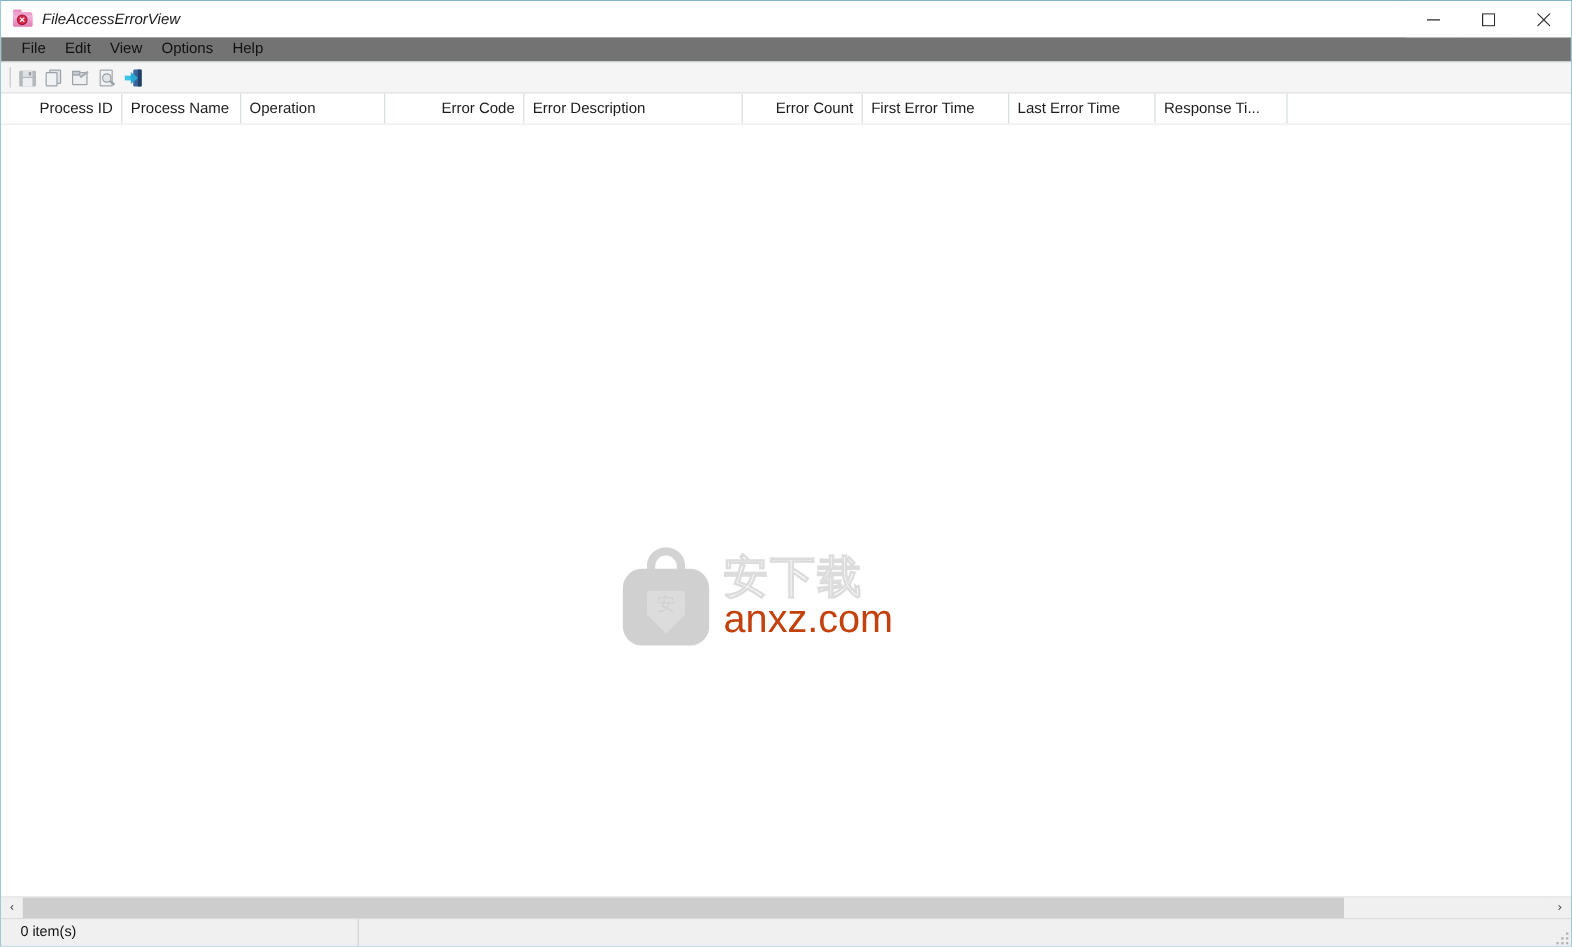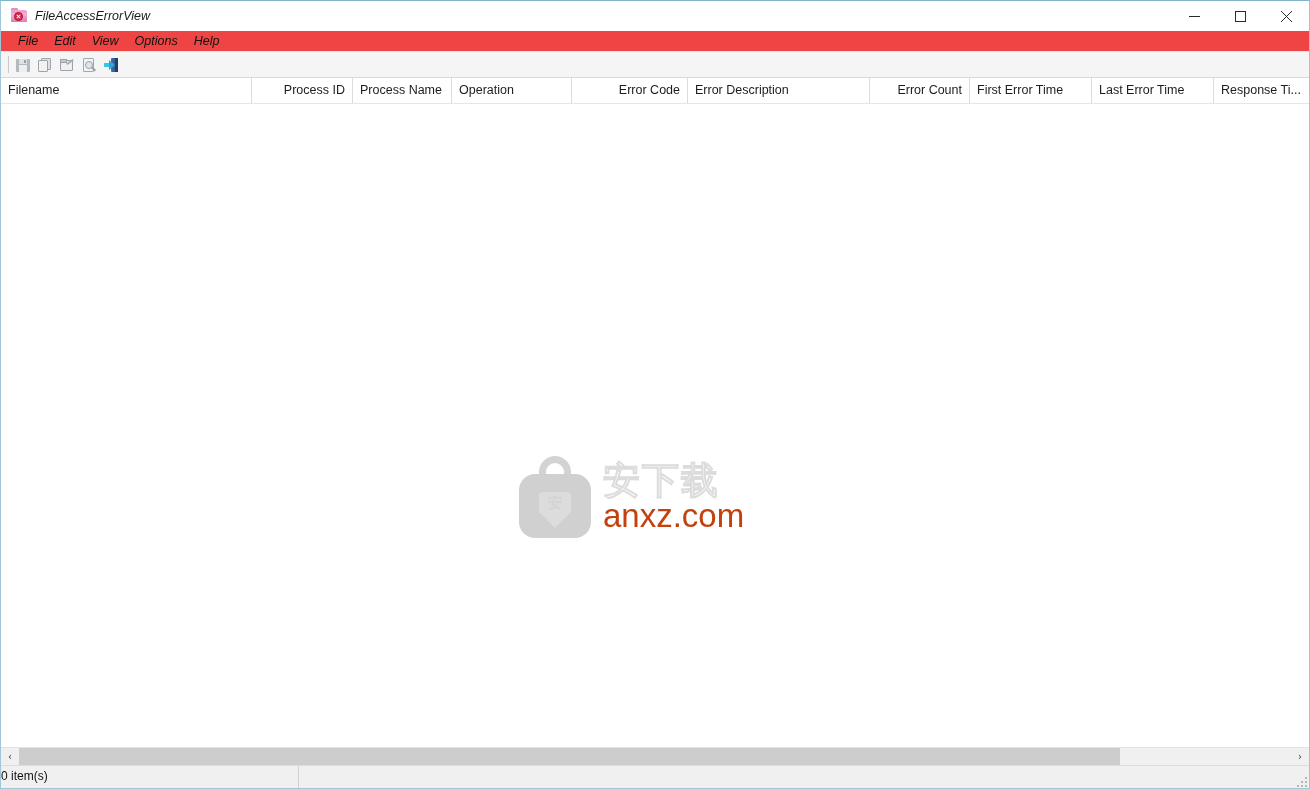--- a/index.html
+++ b/index.html
@@ -50,22 +50,22 @@
   }
   .win-buttons{position:absolute;right:0;top:0;height:30px;display:flex;}
   .win-btn{
     width:46px;height:30px;display:flex;align-items:center;justify-content:center;
     background:#ffffff;
   }
   .win-btn svg{display:block;}
 
   
   .menubar{
-    height:21px;flex:0 0 21px;background:#ef4444;display:flex;align-items:center;
-    padding-left:9px;border-bottom:1px solid #dfe6ea;box-sizing:border-box;font-style:italic;
+    height:21px;flex:0 0 21px;background:#737373;display:flex;align-items:flex-start;
+    padding-left:9px;border-bottom:1px solid #dfe6ea;box-sizing:border-box;
   }
   .menu-item{
     font-size:12.5px;color:#111;padding:0 8px;line-height:19px;white-space:nowrap;
   }
 
   
   .toolbar{
     height:26px;flex:0 0 26px;background:#f5f5f5;
     border-bottom:1px solid #d9d9d9;
     display:flex;align-items:center;padding-left:6px;box-sizing:border-box;
@@ -163,21 +163,21 @@
     position:absolute;left:0;top:0;bottom:0;width:1101px;background:#cdcdcd;
   }
 
   
   .statusbar{
     height:23px;flex:0 0 23px;background:#f0f0f0;display:flex;align-items:stretch;
     border-top:1px solid #dcdcdc;box-sizing:border-box;position:relative;
   }
   .sb-panel{
     box-sizing:border-box;height:22px;line-height:21px;font-size:12px;color:#111;
-    padding:0 0;white-space:nowrap;overflow:hidden;
+    padding:0 16px;white-space:nowrap;overflow:hidden;
     border-right:1px solid #d2d2d2;
   }
   .sb-panel.first{flex:0 0 298px;}
   .sb-panel.mid{flex:0 0 725px;padding-left:10px;}
   .sb-panel.last{flex:1 1 auto;border-right:none;position:relative;}
   .sb-link{color:#1a1ab4;font-weight:bold;font-size:11.5px;}
   .grip{
     position:absolute;right:2px;bottom:1px;width:12px;height:12px;
   }
   .grip i{position:absolute;width:2px;height:2px;background:#b6b6b6;display:block;}
@@ -256,21 +256,20 @@
       <span class="ico ico-exit">
         <i class="door"></i>
           <i class="doorfront"></i>
           <i class="arrow-s"></i>
           <i class="arrow-h"></i>
       </span>
     </div>
   </div>
 
   <div class="colheader">
-    <div class="col" style="width:251px">Filename</div>
     <div class="col right" style="width:101px">Process ID</div>
     <div class="col" style="width:99px">Process Name</div>
     <div class="col" style="width:120px">Operation</div>
     <div class="col right" style="width:116px">Error Code</div>
     <div class="col" style="width:182px">Error Description</div>
     <div class="col right" style="width:100px">Error Count</div>
     <div class="col" style="width:122px">First Error Time</div>
     <div class="col" style="width:122px">Last Error Time</div>
     <div class="col" style="width:110px">Response Ti...</div>
   </div>

